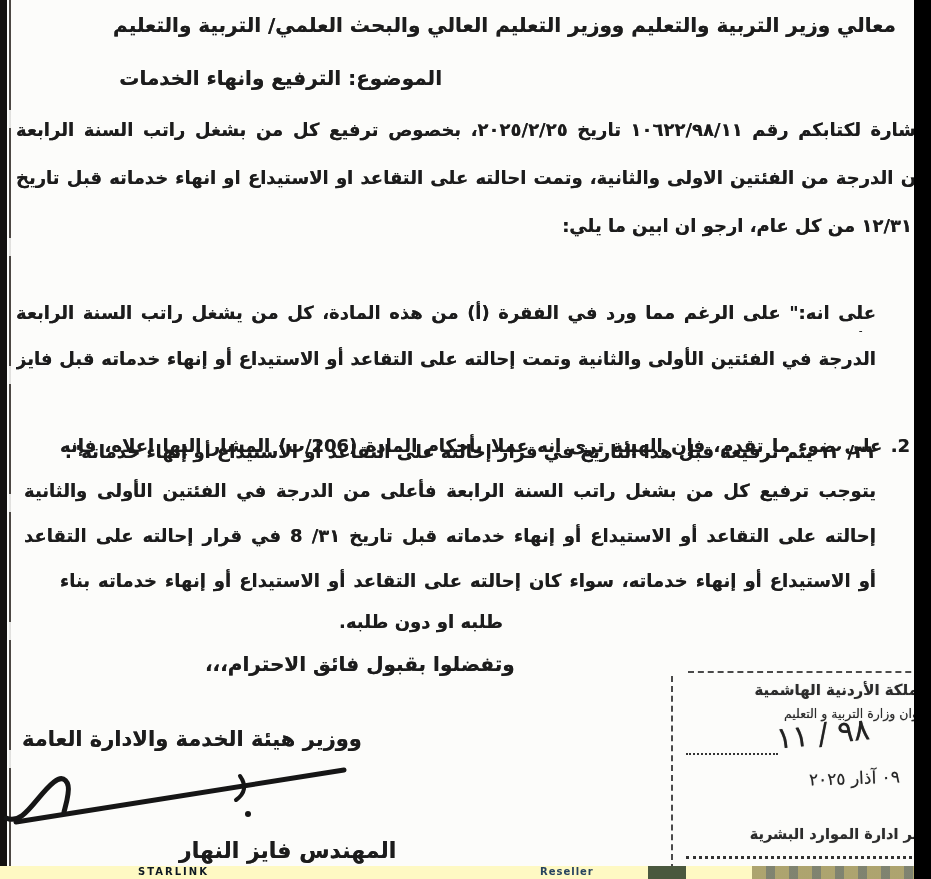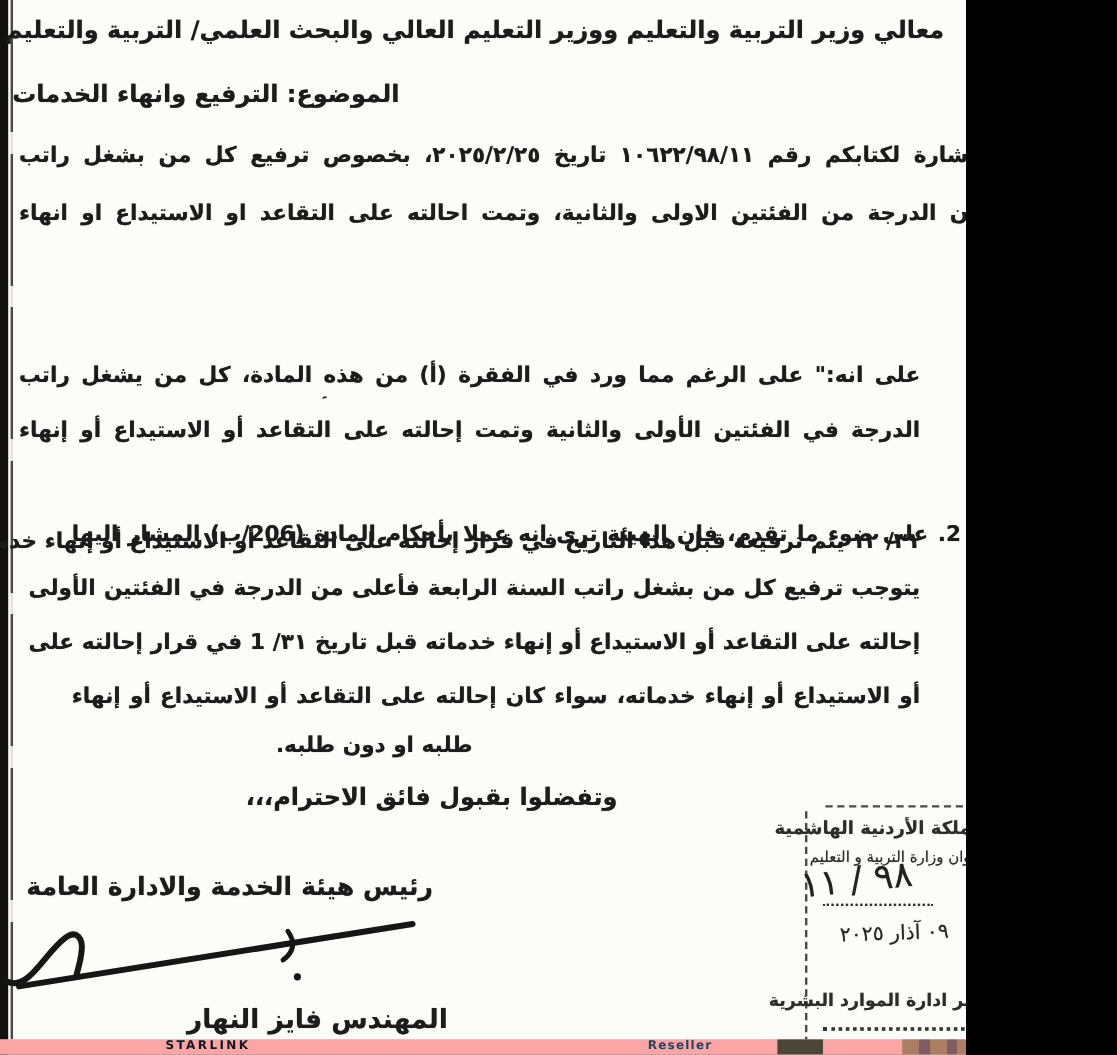--- a/index.html
+++ b/index.html
@@ -1,17 +1,17 @@
 <!DOCTYPE html>
 <html lang="ar"><head>
 <meta charset="utf-8">
 <style>
   html,body{margin:0;padding:0;background:#000;}
   .page{
-    position:relative;width:805px;height:879px;overflow:hidden;
+    position:relative;width:914px;height:879px;overflow:hidden;
     background:#fcfcfa;
     font-family:"DejaVu Sans", sans-serif;
     direction:rtl;
     color:#1c1c1c;
   }
   .ln{
     position:absolute;font-weight:700;white-space:nowrap;
     line-height:30px;font-size:18px;color:#1c1c1c;
     letter-spacing:-0.2px;
     text-shadow:0 0 .6px rgba(20,20,20,.75);
@@ -19,64 +19,65 @@
   .just{white-space:normal;text-align:justify;text-align-last:justify;overflow:hidden;height:34px;}
   .left-strip{position:absolute;left:0;top:0;width:7px;height:879px;background:#131110;}
   .left-line{position:absolute;left:9px;top:0;width:2px;height:866px;
     background:repeating-linear-gradient(180deg,#4c4743 0 110px,rgba(76,71,67,.15) 110px 128px);}
   .sig-svg{position:absolute;left:2px;top:756px;}
   .stamp-vline{position:absolute;left:671px;top:676px;height:194px;border-left:2px dashed #4a4a4a;}
   .stamp-topline{position:absolute;left:688px;top:671px;width:243px;border-top:2px dashed #4a4a4a;}
   .dotline{position:absolute;border-top:3px dotted #333;}
   .stamp-txt{position:absolute;font-weight:700;color:#2c2c2c;white-space:nowrap;
     text-shadow:0 0 .7px rgba(40,40,40,.6);}
-  .bottom-bar{position:absolute;left:0;bottom:0;width:931px;height:13px;background:#fca5a5;overflow:hidden;}
+  .bottom-bar{position:absolute;left:0;bottom:0;width:931px;height:13px;background:#fef9c3;overflow:hidden;}
   .bar-txt{position:absolute;top:0;font-size:10px;font-weight:700;letter-spacing:2px;
     font-family:"DejaVu Sans", sans-serif;direction:ltr;filter:blur(.6px);}
   .patch{position:absolute;top:0;height:13px;}
 </style>
 </head>
 <body>
 
 <div class="page">
 
   <div class="left-strip"></div>
   <div class="left-line"></div>
 
   <div class="ln" style="top:10px;right:18px;font-size:20px;">معالي وزير التربية والتعليم ووزير التعليم العالي والبحث العلمي/ التربية والتعليم</div>
 
   <div class="ln" style="top:63px;right:472px;font-size:20px;">الموضوع: الترفيع وانهاء الخدمات</div>
 
   <div class="ln just" style="top:115px;right:-2px;left:16px;">شارة لكتابكم رقم ١٠٦٢٢/٩٨/١١ تاريخ ٢٠٢٥/٢/٢٥، بخصوص ترفيع كل من بشغل راتب السنة الرابعة</div>
   <div class="ln just" style="top:163px;right:-2px;left:16px;">ن الدرجة من الفئتين الاولى والثانية، وتمت احالته على التقاعد او الاستيداع او انهاء خدماته قبل تاريخ</div>
+  <div class="ln" style="top:211px;right:2px;">١٢/٣١ من كل عام،  ارجو ان ابين ما يلي:</div>
 
   <div class="ln just" style="top:298px;right:38px;left:16px;">على انه:" على الرغم مما ورد في الفقرة (أ) من هذه المادة، كل من يشغل راتب السنة الرابعة فأعلى من</div>
   <div class="ln just" style="top:344px;right:38px;left:16px;">الدرجة في الفئتين الأولى والثانية وتمت إحالته على التقاعد أو الاستيداع أو إنهاء خدماته قبل فايز</div>
   <div class="ln" style="top:390px;right:38px;margin-top:47px;">٣١/ ١٢ يتم ترفيعه قبل هذا التاريخ في قرار إحالته على التقاعد أو الاستيداع أو إنهاء خدماته".</div>
 
   <div class="ln just" style="top:431px;right:4px;left:60px;">2. على ضوء ما تقدم، فإن الهيئة ترى انه عملا بأحكام المادة (206/ب) المشار اليها اعلاه، فإنه</div>
   <div class="ln just" style="top:476px;right:38px;left:24px;">يتوجب ترفيع كل من بشغل راتب السنة الرابعة فأعلى من الدرجة في الفئتين الأولى والثانية وتمت</div>
-  <div class="ln just" style="top:521px;right:38px;left:24px;">إحالته على التقاعد أو الاستيداع أو إنهاء خدماته قبل تاريخ ٣١/ 1 في قرار إحالته على التقاعد</div>
+  <div class="ln just" style="top:521px;right:38px;left:24px;">إحالته على التقاعد أو الاستيداع أو إنهاء خدماته قبل تاريخ ٣١/ 8 في قرار إحالته على التقاعد</div>
   <div class="ln just" style="top:566px;right:38px;left:24px;margin-left:36px;">أو الاستيداع أو إنهاء خدماته، سواء كان إحالته على التقاعد أو الاستيداع أو إنهاء خدماته بناء على</div>
   <div class="ln" style="top:607px;right:411px;">طلبه او دون طلبه.</div>
 
   <div class="ln" style="top:649px;left:205px;font-size:20px;">وتفضلوا بقبول فائق الاحترام،،،</div>
 
-  <div class="ln" style="top:724px;left:22px;font-size:21px;">رئيس هيئة الخدمة والادارة العامة</div>
+  <div class="ln" style="top:724px;left:22px;font-size:21px;">ووزير هيئة الخدمة والادارة العامة</div>
 
   <svg class="sig-svg" width="350" height="78" viewBox="0 0 350 78">
     <g fill="none" stroke="#161616" stroke-linecap="round">
       <path d="M4 62 C 22 70, 34 40, 52 26 C 62 18, 68 26, 66 38 C 65 46, 63 52, 62 56" stroke-width="5"></path>
       <path d="M14 66 L 342 14" stroke-width="5"></path>
       <path d="M238 20 q 10 14, -4 24" stroke-width="4"></path>
       <circle cx="246" cy="58" r="3" fill="#161616" stroke="none"></circle>
     </g>
   </svg>
 
-  <div class="ln" style="top:836px;left:156px;font-size:22px;">المهندس فايز النهار</div>
+  <div class="ln" style="top:836px;left:179px;font-size:22px;">المهندس فايز النهار</div>
 
   <div class="stamp-vline"></div>
   <div class="stamp-topline"></div>
 
   <div class="stamp-txt" style="top:681px;right:-4px;font-size:15px;">ملكة الأردنية الهاشمية</div>
   <div class="stamp-txt" style="top:706px;right:-4px;font-size:12.5px;font-weight:400;">وان وزارة التربية و التعليم</div>
 
   <div class="dotline" style="left:686px;top:753px;width:92px;border-top-width:2px;"></div>
 
   <div class="stamp-txt" style="top:716px;right:44px;font-size:30px;font-weight:400;direction:ltr;transform:rotate(-6deg);color:#222;">٩٨ / ١١</div>

